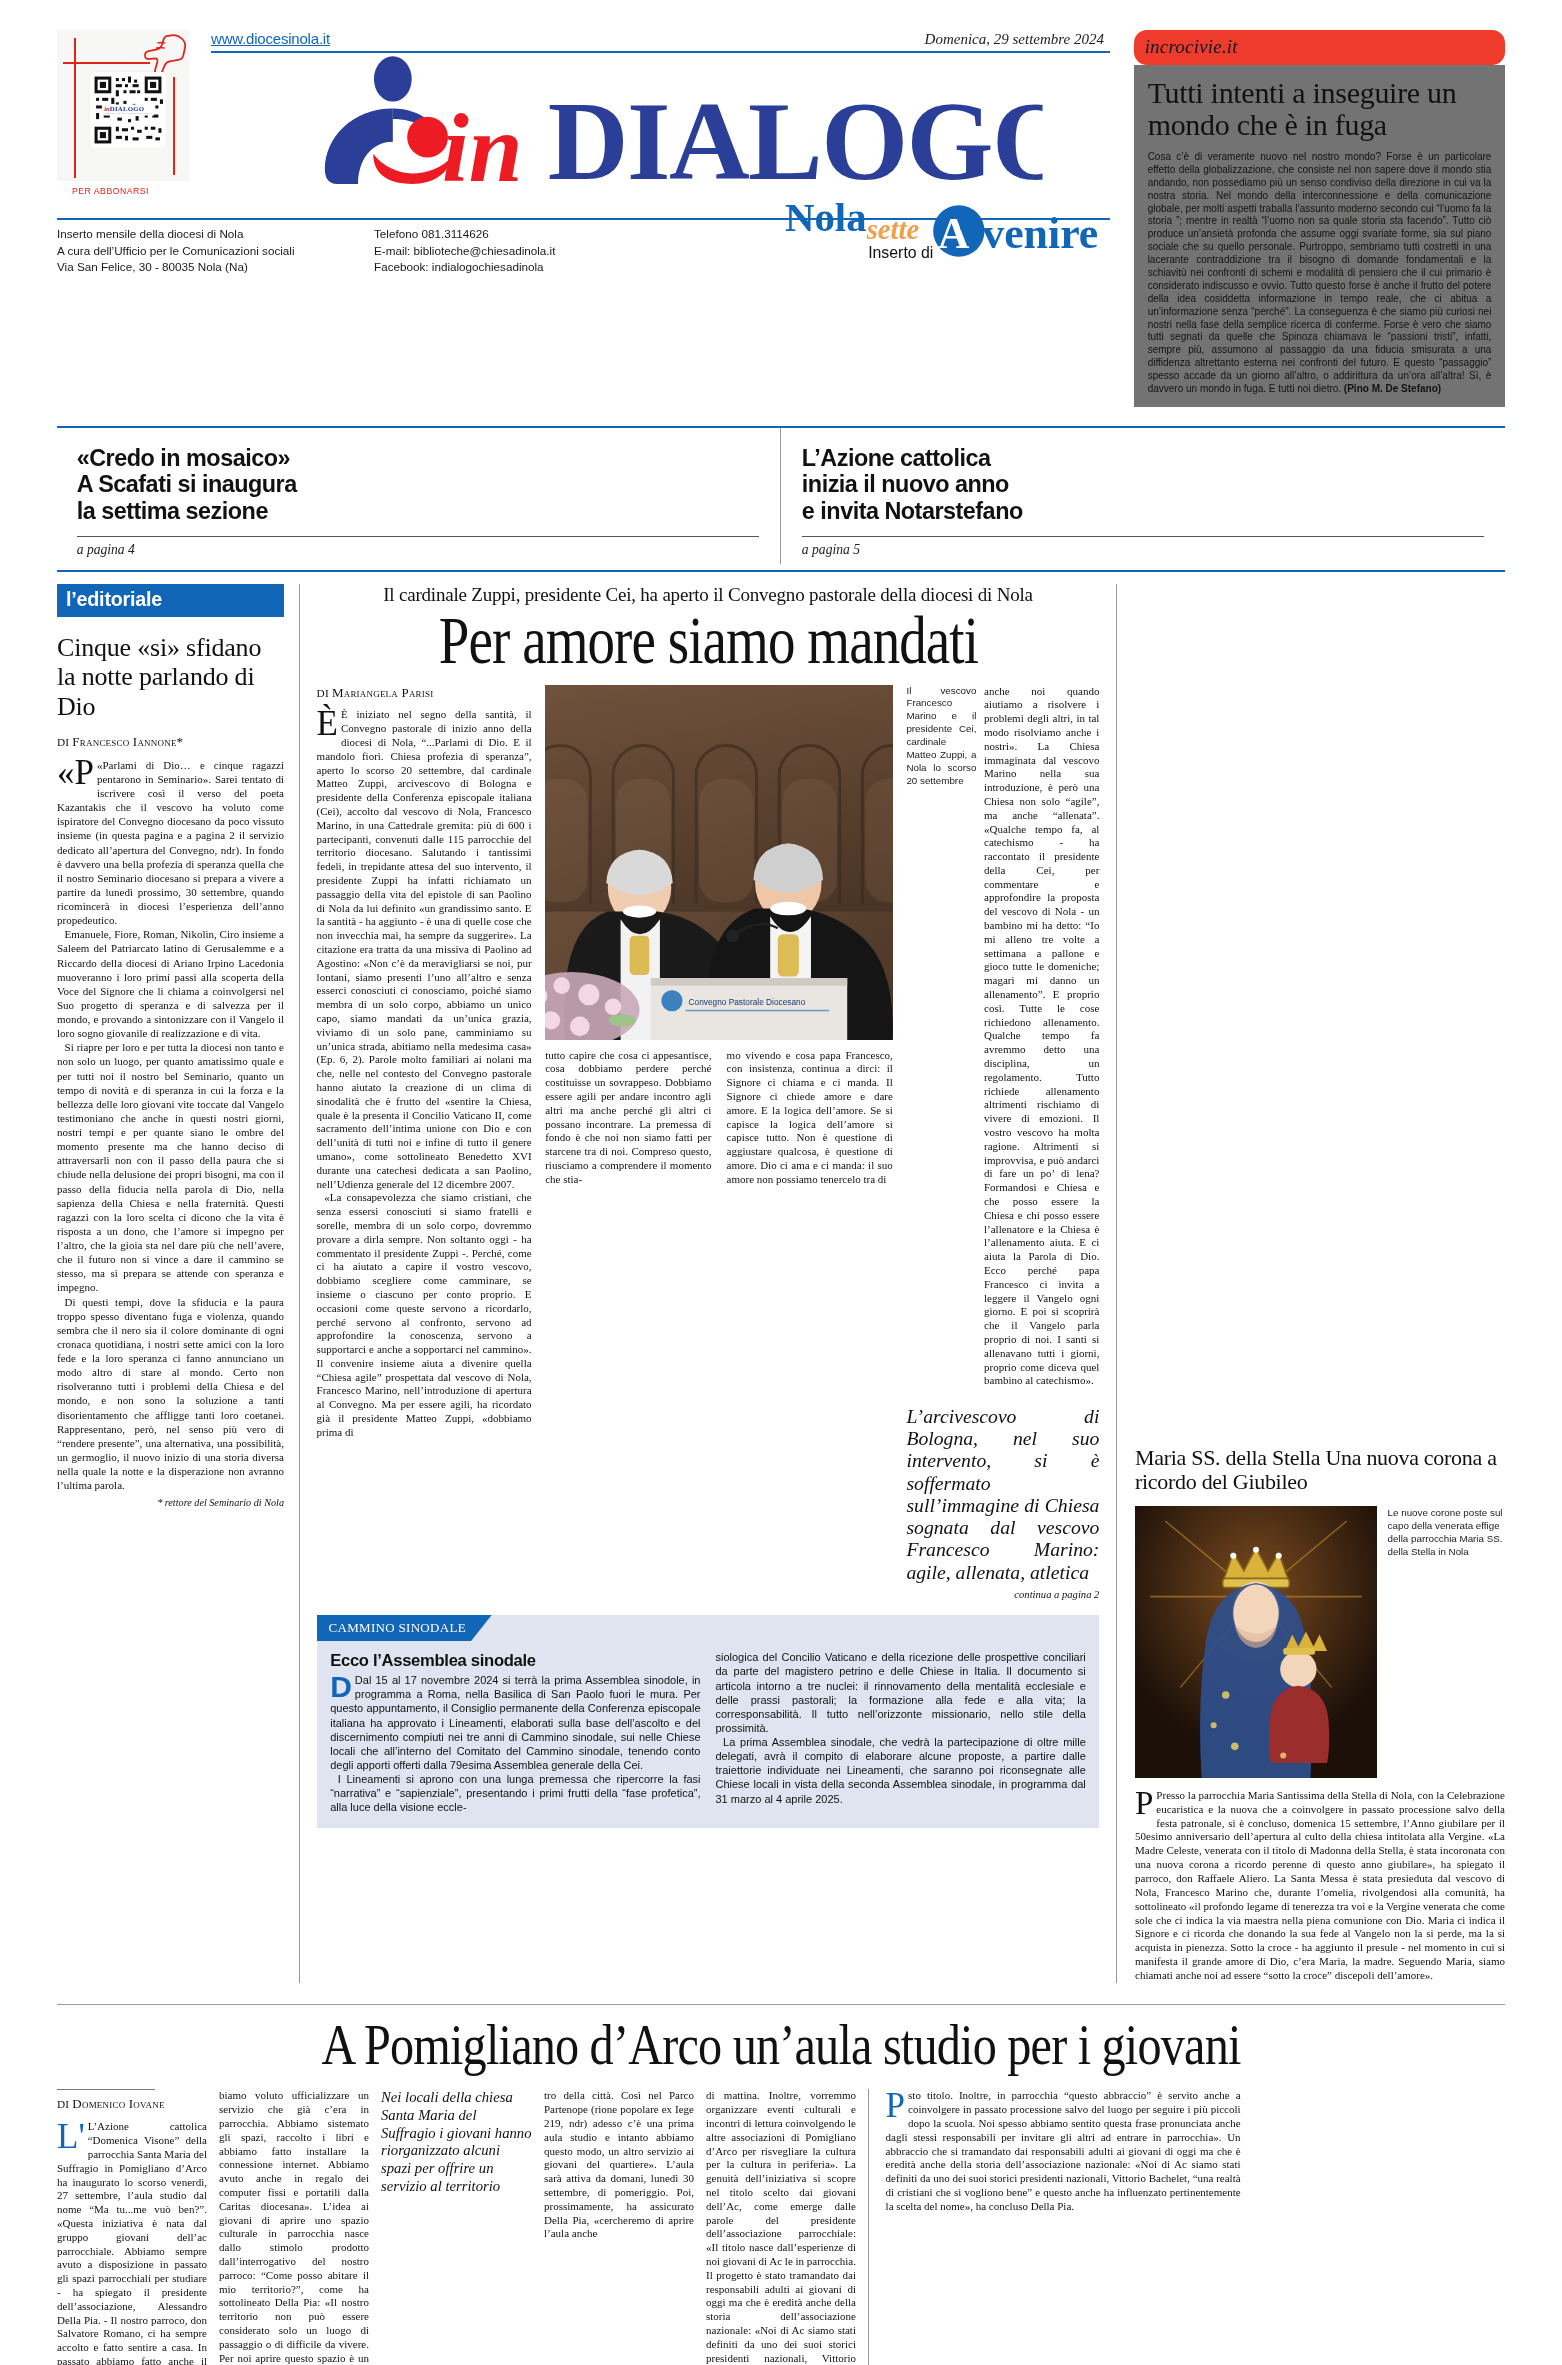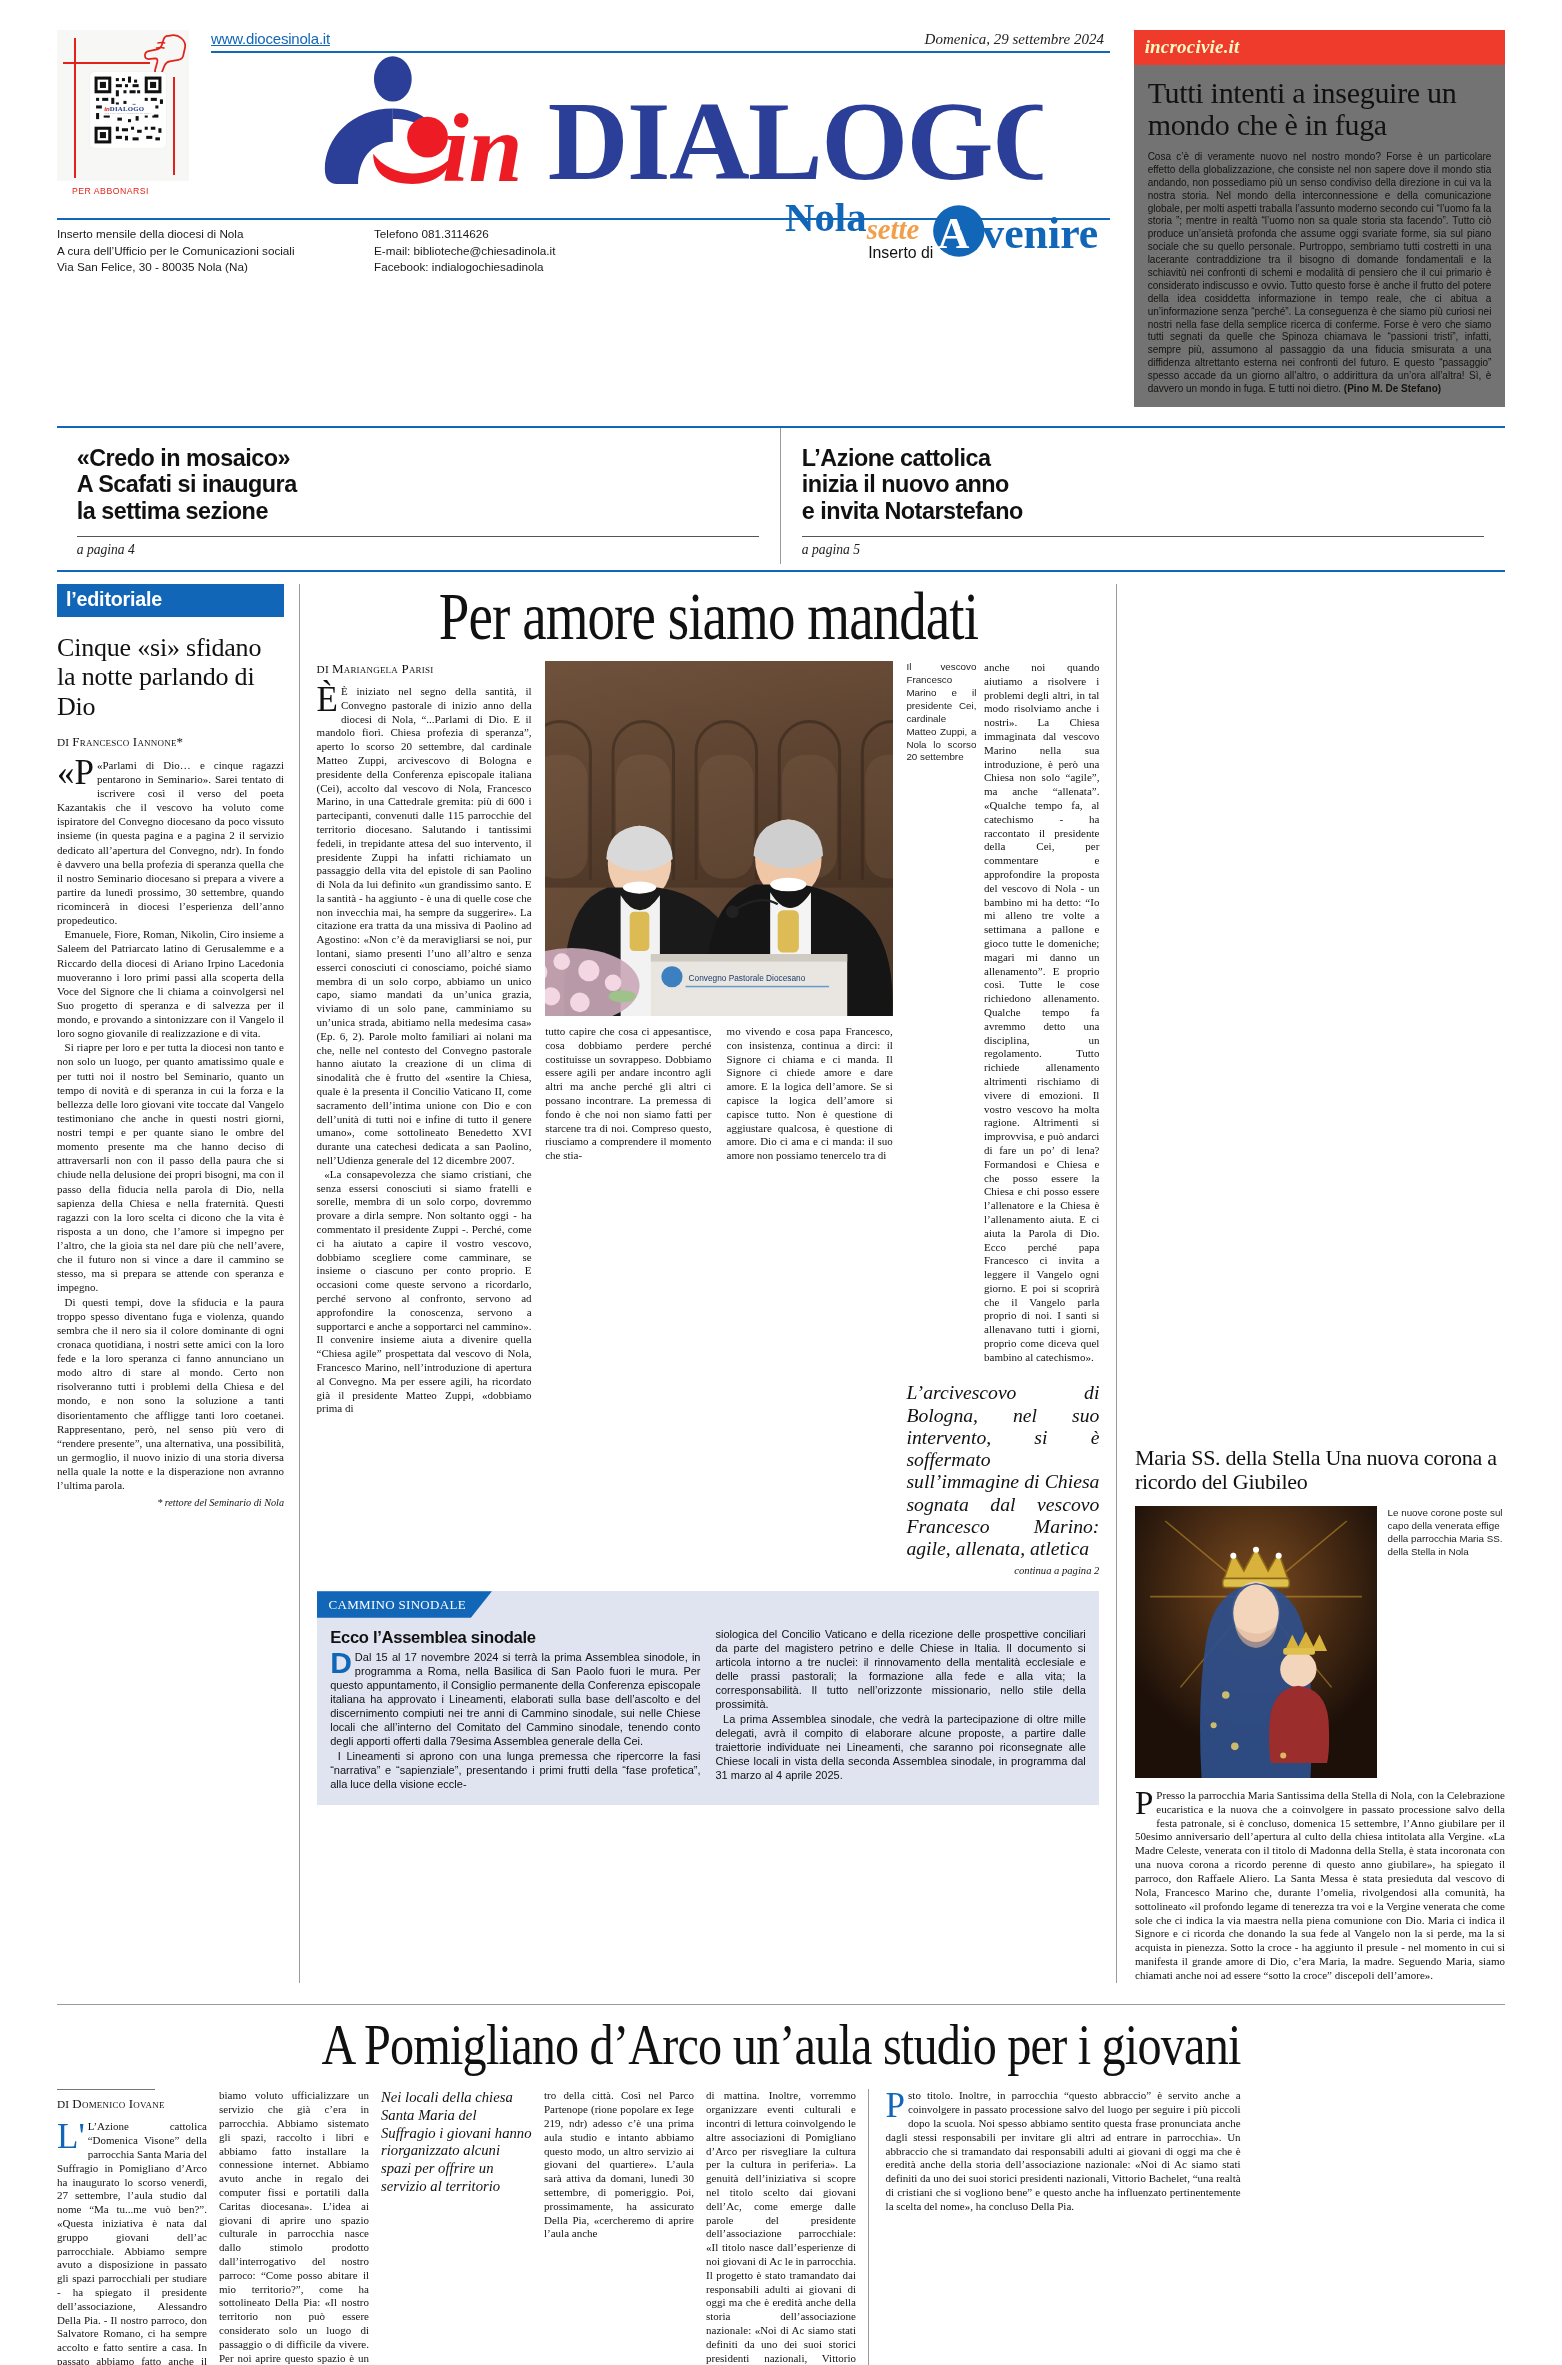--- a/index.html
+++ b/index.html
@@ -44,22 +44,22 @@
   .logo-wrap{position:relative;height:132px;margin-top:3px;}
   .logo-svg{position:absolute;left:50%;top:-1.5px;transform:translateX(-50%);}
 
   .mast-info{display:flex;border-top:2.3px solid #1266b8;margin-top:3px;padding-top:6px;}
   .mast-info-col{font-family:"Liberation Sans",sans-serif;font-size:11.7px;line-height:1.42;color:#1a1a1a;}
   .mast-info-col.c1{width:317px;}
   .mast-info-col.c2{width:325px;}
   .nolasette{margin-left:auto;position:relative;top:-33px;}
 
   
-  .incro-head{background:#ee3b2b;color:#fef9c3;font-family:"Liberation Serif",serif;font-style:italic;
-              font-weight:bold;font-size:19px;padding:6px 10.6px 6.8px 10.6px;letter-spacing:0.2px;}
+  .incro-head{background:#ee3b2b;color:#0f172a;font-family:"Liberation Serif",serif;font-style:italic;
+              font-weight:normal;font-size:19px;padding:6px 10.6px 6.8px 10.6px;letter-spacing:0.2px;border-radius:13px;}
   .incro-body{background:#737373;padding:12px 13.6px 10.6px 13.6px;}
   .incro-title{font-family:"Liberation Serif",serif;font-size:30px;line-height:1.06;color:#111;
                letter-spacing:-0.3px;margin:0 0 10.6px 0;font-weight:400;}
   .incro-text{font-family:"Liberation Sans",sans-serif;font-size:10px;line-height:1.29;text-align:justify;color:#14120f;}
   .incro-text b{font-weight:bold;}
 
   
   .teasers{display:flex;margin:19.7px 57px 0 57px;border-top:2.3px solid #1266b8;padding-top:0;}
   .teaser{flex:1;padding:16.6px 21px 6px 21px;border-left:0.8px solid #9a9a9a;}
   .teaser:first-child{border-left:none;padding-left:19.7px;}
@@ -323,20 +323,21 @@
           <span class="dropquote">«P</span><span>«Parlami di Dio… e cinque ragazzi pentarono in Seminario». Sarei tentato di iscrivere così il verso del poeta Kazantakis che il vescovo ha voluto come ispiratore del Convegno diocesano da poco vissuto insieme (in questa pagina e a pagina 2 il servizio dedicato all’apertura del Convegno, ndr). In fondo è davvero una bella profezia di speranza quella che il nostro Seminario diocesano si prepara a vivere a partire da lunedì prossimo, 30 settembre, quando ricomincerà in diocesi l’esperienza dell’anno propedeutico.</span>
         </p>
         <p>Emanuele, Fiore, Roman, Nikolin, Ciro insieme a Saleem del Patriarcato latino di Gerusalemme e a Riccardo della diocesi di Ariano Irpino Lacedonia muoveranno i loro primi passi alla scoperta della Voce del Signore che li chiama a coinvolgersi nel Suo progetto di speranza e di salvezza per il mondo, e provando a sintonizzare con il Vangelo il loro sogno giovanile di realizzazione e di vita.</p>
         <p>Si riapre per loro e per tutta la diocesi non tanto e non solo un luogo, per quanto amatissimo quale e per tutti noi il nostro bel Seminario, quanto un tempo di novità e di speranza in cui la forza e la bellezza delle loro giovani vite toccate dal Vangelo testimoniano che anche in questi nostri giorni, nostri tempi e per quante siano le ombre del momento presente ma che hanno deciso di attraversarli non con il passo della paura che si chiude nella delusione dei propri bisogni, ma con il passo della fiducia nella parola di Dio, nella sapienza della Chiesa e nella fraternità. Questi ragazzi con la loro scelta ci dicono che la vita è risposta a un dono, che l’amore si impegno per l’altro, che la gioia sta nel dare più che nell’avere, che il futuro non si vince a dare il cammino se stesso, ma si prepara se attende con speranza e impegno.</p>
         <p>Di questi tempi, dove la sfiducia e la paura troppo spesso diventano fuga e violenza, quando sembra che il nero sia il colore dominante di ogni cronaca quotidiana, i nostri sette amici con la loro fede e la loro speranza ci fanno annunciano un modo altro di stare al mondo. Certo non risolveranno tutti i problemi della Chiesa e del mondo, e non sono la soluzione a tanti disorientamento che affligge tanti loro coetanei. Rappresentano, però, nel senso più vero di “rendere presente”, una alternativa, una possibilità, un germoglio, il nuovo inizio di una storia diversa nella quale la notte e la disperazione non avranno l’ultima parola.</p>
       </div>
       <div class="edit-foot">* rettore del Seminario di Nola</div>
     </div>
 
     <div class="col-center">
+      <div class="art-kicker">Il cardinale Zuppi, presidente Cei, ha aperto il Convegno pastorale della diocesi di Nola</div>
       <div class="art-headline">Per amore siamo mandati</div>
 
       <div class="art-cols">
         <div class="artcol ac1">
           <div class="byline">
             <span>DI</span>
             <span class="sc">Mariangela Parisi</span>
           </div>
           <p style="margin:0;text-align:justify;">
             <span class="dropquote">È</span><span>È iniziato nel segno della santità, il Convegno pastorale di inizio anno della diocesi di Nola, “...Parlami di Dio. E il mandolo fiorì. Chiesa profezia di speranza”, aperto lo scorso 20 settembre, dal cardinale Matteo Zuppi, arcivescovo di Bologna e presidente della Conferenza episcopale italiana (Cei), accolto dal vescovo di Nola, Francesco Marino, in una Cattedrale gremita: più di 600 i partecipanti, convenuti dalle 115 parrocchie del territorio diocesano. Salutando i tantissimi fedeli, in trepidante attesa del suo intervento, il presidente Zuppi ha infatti richiamato un passaggio della vita del epistole di san Paolino di Nola da lui definito «un grandissimo santo. E la santità - ha aggiunto - è una di quelle cose che non invecchia mai, ha sempre da suggerire». La citazione era tratta da una missiva di Paolino ad Agostino: «Non c’è da meravigliarsi se noi, pur lontani, siamo presenti l’uno all’altro e senza esserci conosciuti ci conosciamo, poiché siamo membra di un solo corpo, abbiamo un unico capo, siamo mandati da un’unica grazia, viviamo di un solo pane, camminiamo su un’unica strada, abitiamo nella medesima casa» (Ep. 6, 2). Parole molto familiari ai nolani ma che, nelle nel contesto del Convegno pastorale hanno aiutato la creazione di un clima di sinodalità che è frutto del «sentire la Chiesa, quale è la presenta il Concilio Vaticano II, come sacramento dell’intima unione con Dio e con dell’unità di tutti noi e infine di tutto il genere umano», come sottolineato Benedetto XVI durante una catechesi dedicata a san Paolino, nell’Udienza generale del 12 dicembre 2007.</span>

